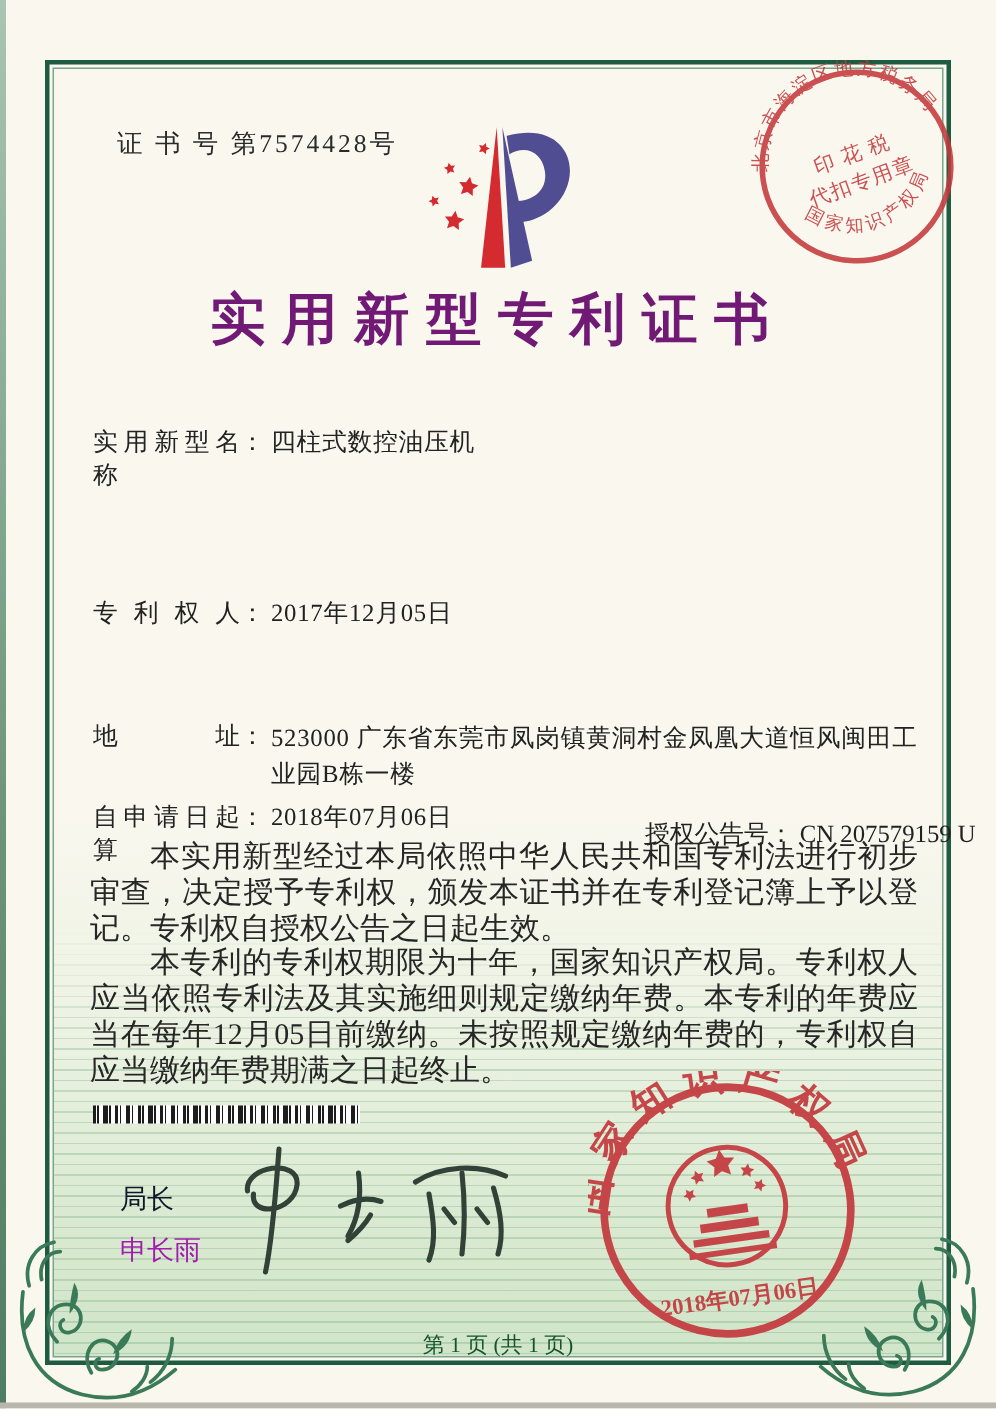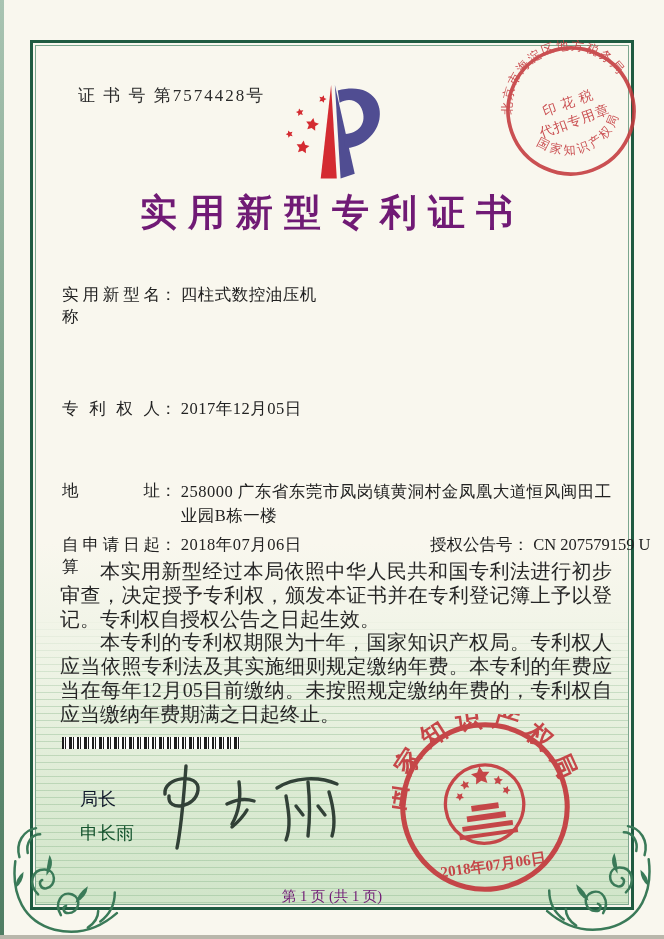--- a/index.html
+++ b/index.html
@@ -32,44 +32,44 @@
   .logo { position:absolute; left:281px; top:78px; width:104px; height:114px; }
 
   .title { position:absolute; left:0; top:188px; width:100%; text-align:center;
     font-size:37px; font-weight:600; letter-spacing:11px; color:#701a75; }
 
   .frow { position:absolute; left:62px; font-size:16.5px; color:#222; }
   .flabel { display:inline-block; width:98px; text-align:justify; text-align-last:justify; vertical-align:top; }
   .fcolon { display:inline-block; vertical-align:top; }
   .fvalue { display:inline-block; vertical-align:top; letter-spacing:.5px; }
   .fvalue.wrap { width:432px; line-height:24px; }
-  .grant-right { position:absolute; left:368px; top:0; white-space:nowrap; }
+  .grant-right { position:absolute; left:368px; top:11px; white-space:nowrap; }
 
   .paras { position:absolute; left:60px; top:560px; width:552px;
     font-size:20px; line-height:23.8px; text-align:justify; color:#262626; }
   .paras p { text-indent:2em; margin:0; }
 
   .barcode { position:absolute; left:62px; top:737px; width:178px; height:12px;
     background:repeating-linear-gradient(90deg,
       #1c1c1c 0 2px, #fdfdfd 2px 3px, #1c1c1c 3px 4px, #fdfdfd 4px 7px,
       #1c1c1c 7px 10px, #fdfdfd 10px 11px, #1c1c1c 11px 12px, #fdfdfd 12px 15px); }
 
   .signer-title { position:absolute; left:80px; top:787px; font-size:18px; color:#0f172a; }
-  .signer-name  { position:absolute; left:80px; top:821px; font-size:18px; color:#14532d; }
+  .signer-name  { position:absolute; left:80px; top:821px; font-size:18px; color:#a21caf; }
   .signature { position:absolute; left:143px; top:750px; width:210px; height:104px; }
 
   .stamp-tax { position:absolute; left:500px; top:40px; width:142px; height:142px; opacity:.88; }
   .stamp-office { position:absolute; left:392px; top:714px; width:186px; height:186px; opacity:.92; }
 
   .flourish { position:absolute; width:116px; height:114px; }
   .flourish.bl { left:6px; top:824px; }
   .flourish.br { left:542px; top:822px; transform:scaleX(-1); }
 
   .footer { position:absolute; left:0; top:887px; width:100%; text-align:center;
-    font-size:14.5px; color:#701a75; }
+    font-size:14.5px; color:#14532d; }
 </style>
 </head>
 <body>
 
 <div class="page">
 
   <div class="left-edge"></div>
 
   <div class="tint"></div>
   <div class="guilloche"></div>
@@ -154,21 +154,21 @@
   <div class="frow" style="top:284px">
     <span class="flabel">实用新型名称</span><span class="fcolon">：</span>
     <span class="fvalue">四柱式数控油压机</span>
   </div>
   <div class="frow" style="top:398px">
     <span class="flabel">专利权人</span><span class="fcolon">：</span>
     <span class="fvalue">2017年12月05日</span>
   </div>
   <div class="frow" style="top:480px">
     <span class="flabel">地址</span><span class="fcolon">：</span>
-    <span class="fvalue wrap">258000 广东省东莞市凤岗镇黄洞村金凤凰大道恒风闽田工业园B栋一楼</span>
+    <span class="fvalue wrap">523000 广东省东莞市凤岗镇黄洞村金凤凰大道恒风闽田工业园B栋一楼</span>
   </div>
   <div class="frow" style="top:534px; width:552px">
     <span class="flabel">自申请日起算</span><span class="fcolon">：</span>
     <span class="fvalue">2018年07月06日</span>
     <span class="grant-right">
       <span>授权公告号</span><span>：</span>
       <span>CN 207579159 U</span>
     </span>
   </div>
 

